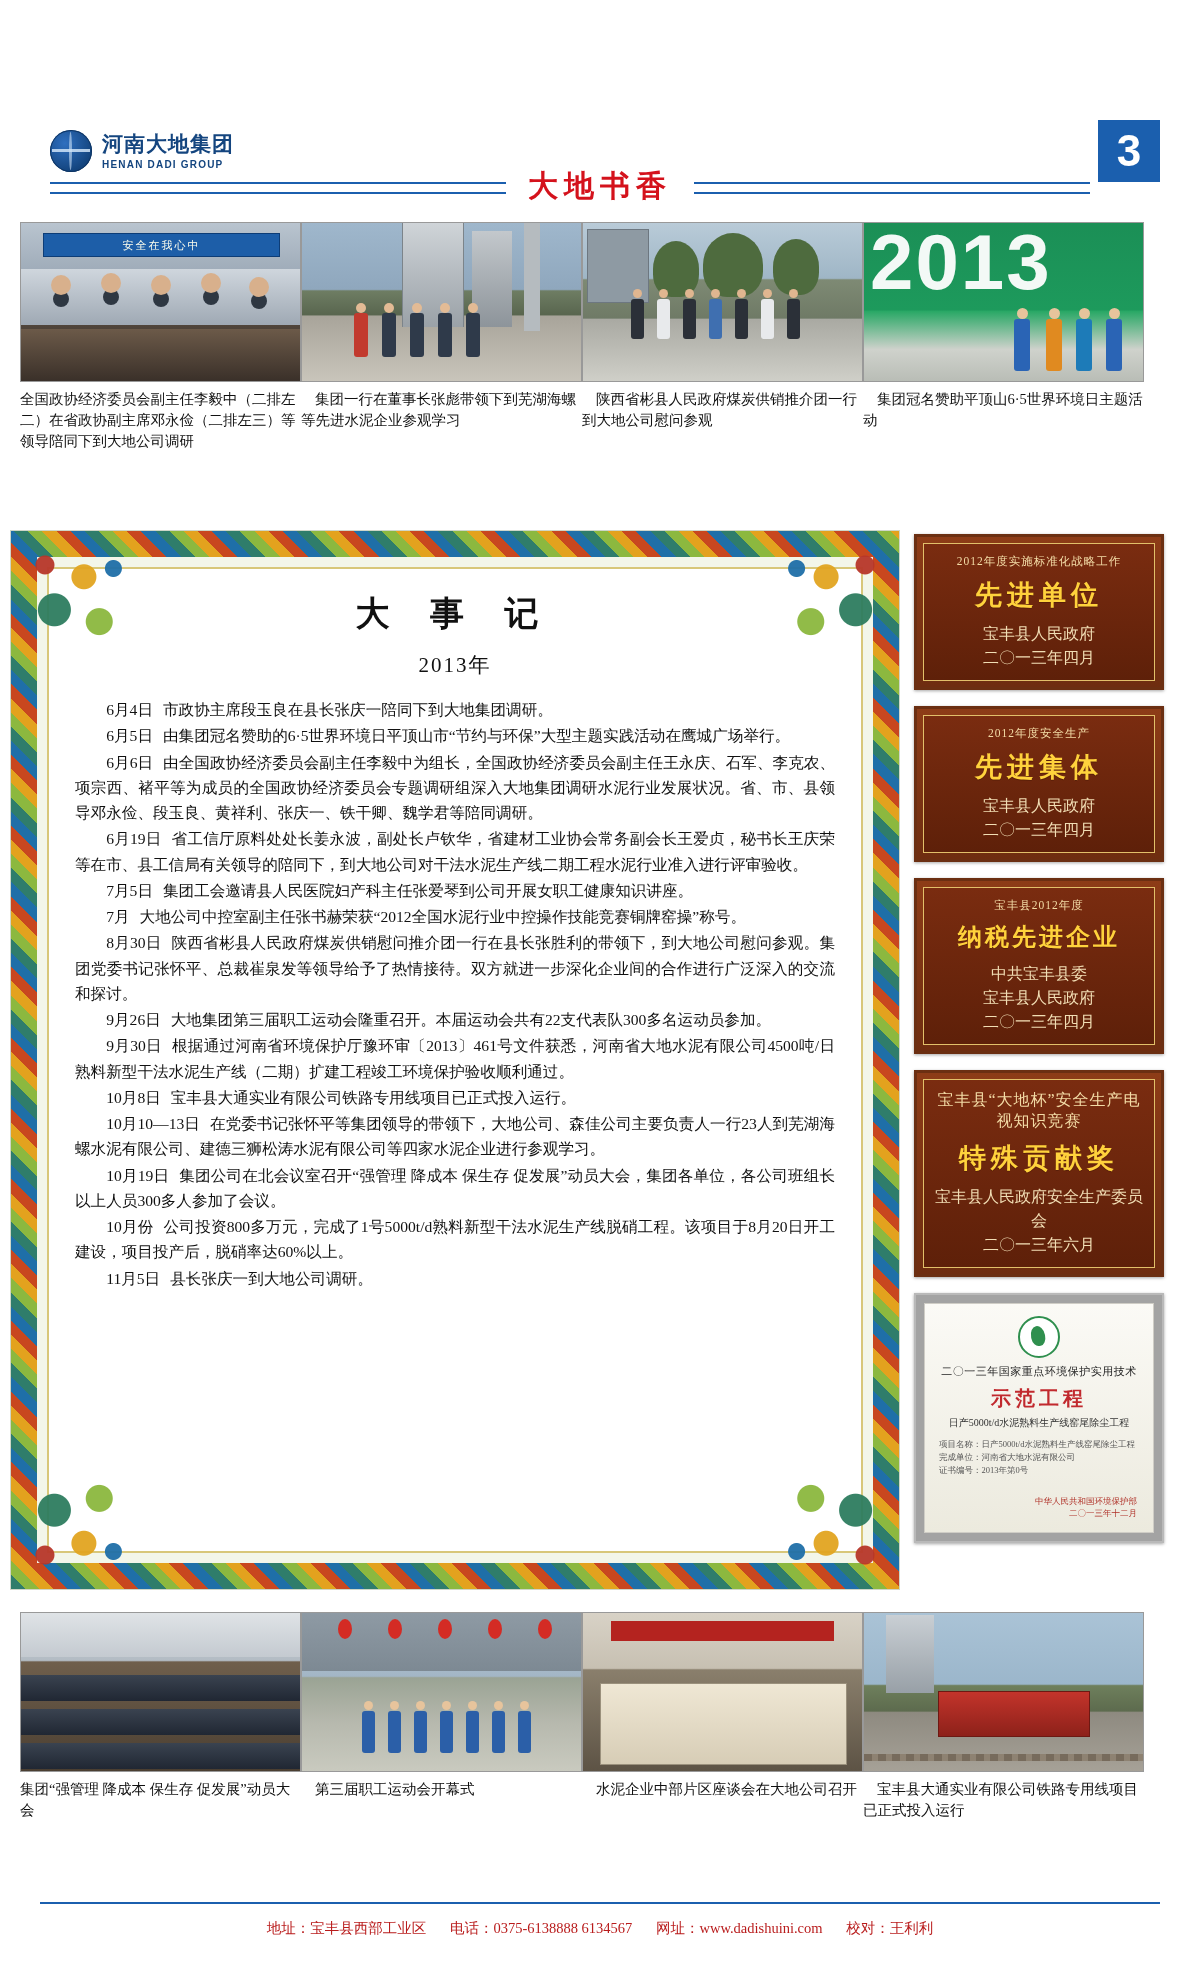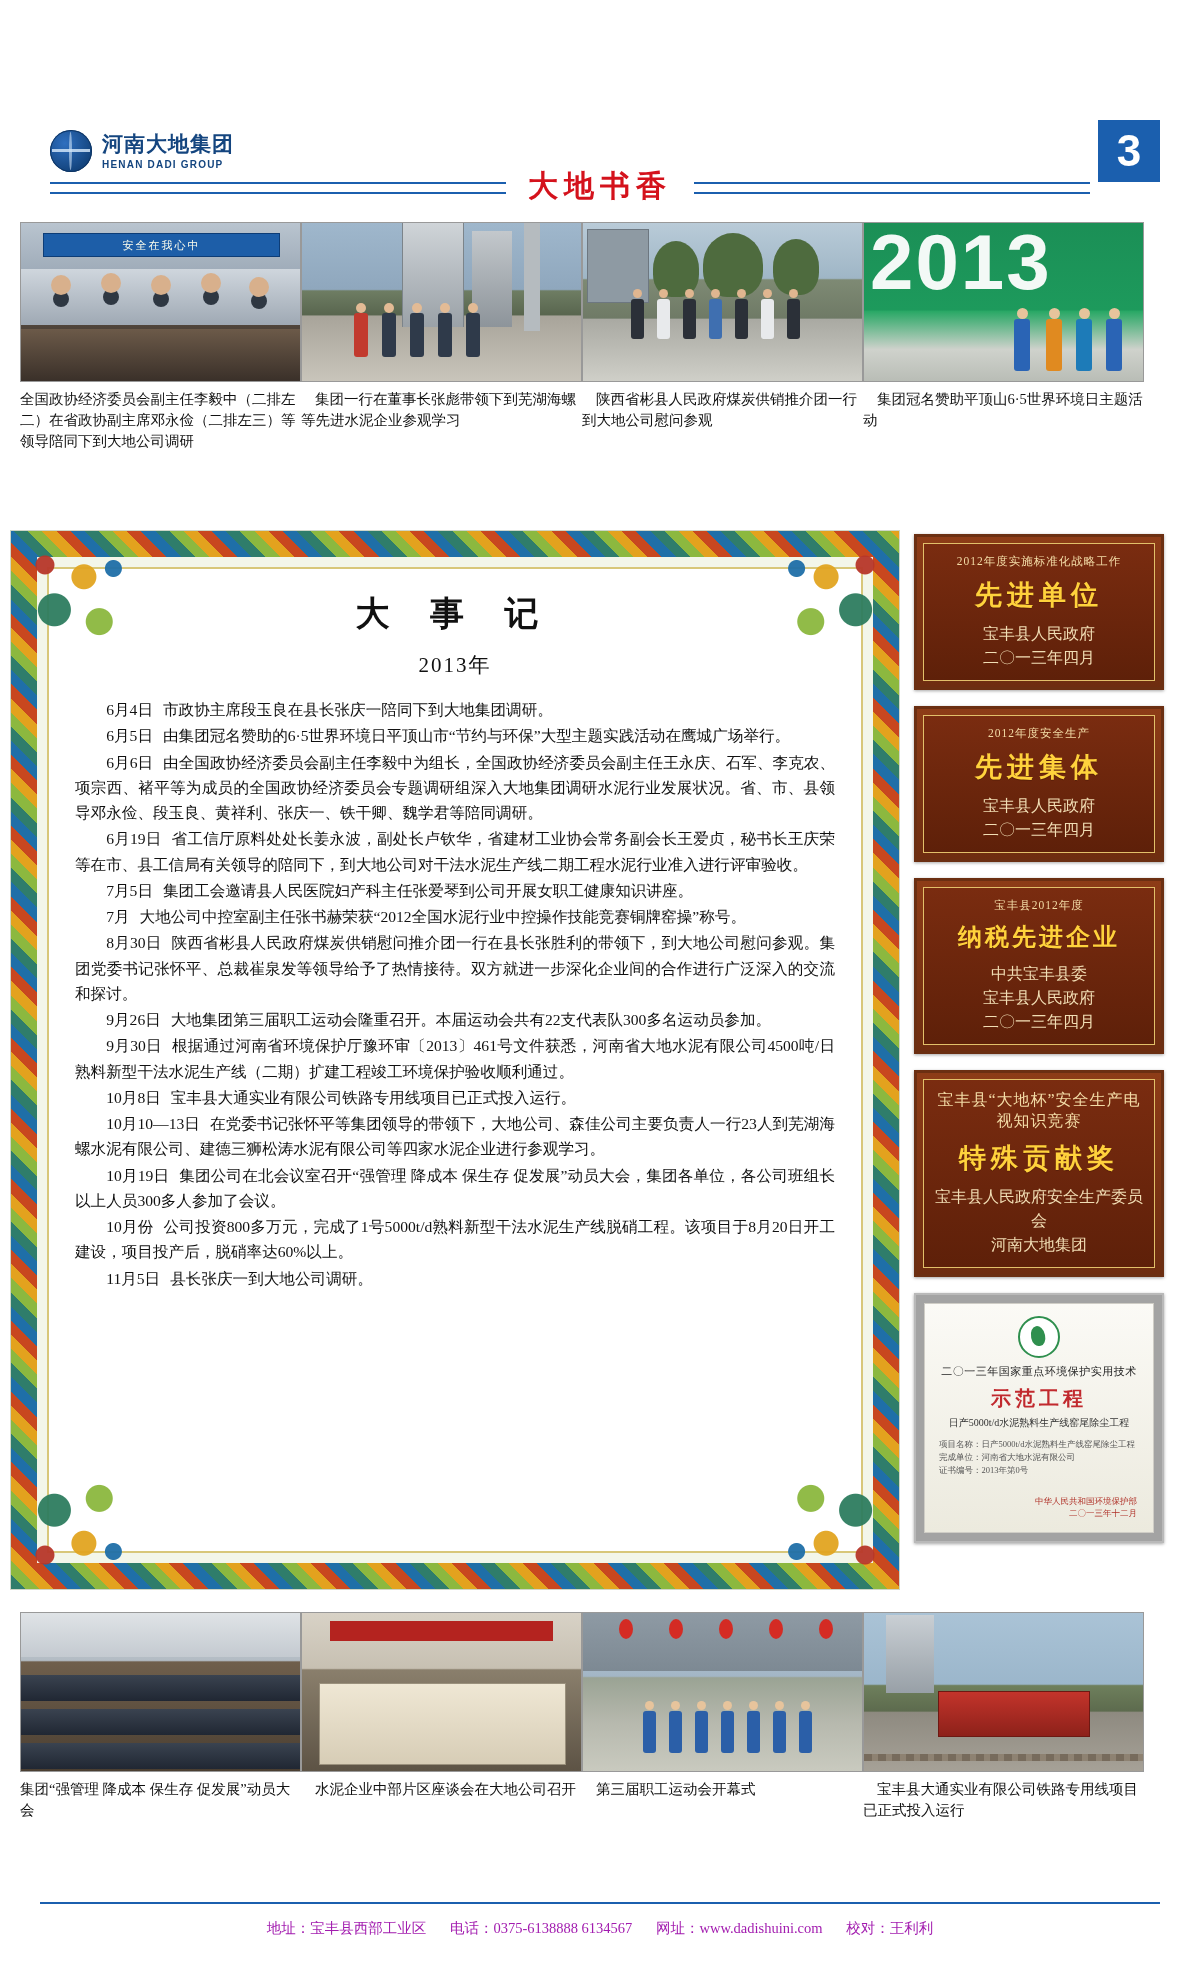--- a/index.html
+++ b/index.html
@@ -338,21 +338,21 @@
     left: 40px; right: 40px;
     bottom: 60px;
     border-top: 2px solid #1b5fae;
   }
   .footer-text {
     position: absolute;
     left: 0; right: 0;
     bottom: 26px;
     text-align: center;
     font-size: 14.5px;
-    color: #a21caf;
+    color: #b91c1c;
   }
   .footer-text span { margin: 0 10px; }
 </style>
 </head>
 <body>
 
 <div class="page">
 
   <div class="masthead">
     <div class="logo-wrap">
@@ -488,21 +488,21 @@
 宝丰县人民政府
 二〇一三年四月</div>
       </div>
     </div>
 
     <div class="plaque award">
       <div class="plaque-inner">
         <div class="pl-top" style="font-size:16px">宝丰县“大地杯”安全生产电视知识竞赛</div>
         <div class="pl-main">特殊贡献奖</div>
         <div class="pl-sub" style="white-space:pre-line">宝丰县人民政府安全生产委员会
-河南大地集团</div>
+二〇一三年六月</div>
       </div>
     </div>
 
     <div class="plaque cert">
       <div class="cert-inner">
         <div class="cert-seal"></div>
         <div class="cert-l1">二〇一三年国家重点环境保护实用技术</div>
         <div class="cert-l2">示范工程</div>
         <div class="cert-l3">日产5000t/d水泥熟料生产线窑尾除尘工程</div>
         <div class="cert-meta" style="white-space:pre-line">项目名称：日产5000t/d水泥熟料生产线窑尾除尘工程
@@ -518,28 +518,20 @@
   <div class="photo-row" style="left:20px; top:1612px; width:1160px;">
 
     <div class="photo-cell">
       <div class="photo b1">
         <div class="wall"></div>
         <div class="row" style="top:62px;"></div>
         <div class="row" style="top:96px;"></div>
         <div class="row" style="top:130px;"></div>
       </div>
       <div class="caption">集团“强管理 降成本 保生存 促发展”动员大会</div>
-    </div>
-
-    <div class="photo-cell">
-      <div class="photo b2">
-        <div class="banner"></div>
-        <div class="tbl"></div>
-      </div>
-      <div class="caption indent">水泥企业中部片区座谈会在大地公司召开</div>
     </div>
 
     <div class="photo-cell">
       <div class="photo b3">
         <div class="stage"></div>
         <div class="balloon" style="left:36px;"></div>
         <div class="balloon" style="left:86px;"></div>
         <div class="balloon" style="left:136px;"></div>
         <div class="balloon" style="left:186px;"></div>
         <div class="balloon" style="left:236px;"></div>
@@ -548,20 +540,28 @@
         <div class="figure" style="left:112px;"></div>
         <div class="figure" style="left:138px;"></div>
         <div class="figure" style="left:164px;"></div>
         <div class="figure" style="left:190px;"></div>
         <div class="figure" style="left:216px;"></div>
       </div>
       <div class="caption indent">第三届职工运动会开幕式</div>
     </div>
 
     <div class="photo-cell">
+      <div class="photo b2">
+        <div class="banner"></div>
+        <div class="tbl"></div>
+      </div>
+      <div class="caption indent">水泥企业中部片区座谈会在大地公司召开</div>
+    </div>
+
+    <div class="photo-cell">
       <div class="photo b4">
         <div class="tower"></div>
         <div class="loco"></div>
         <div class="rail"></div>
       </div>
       <div class="caption indent">宝丰县大通实业有限公司铁路专用线项目已正式投入运行</div>
     </div>
 
   </div>
 

